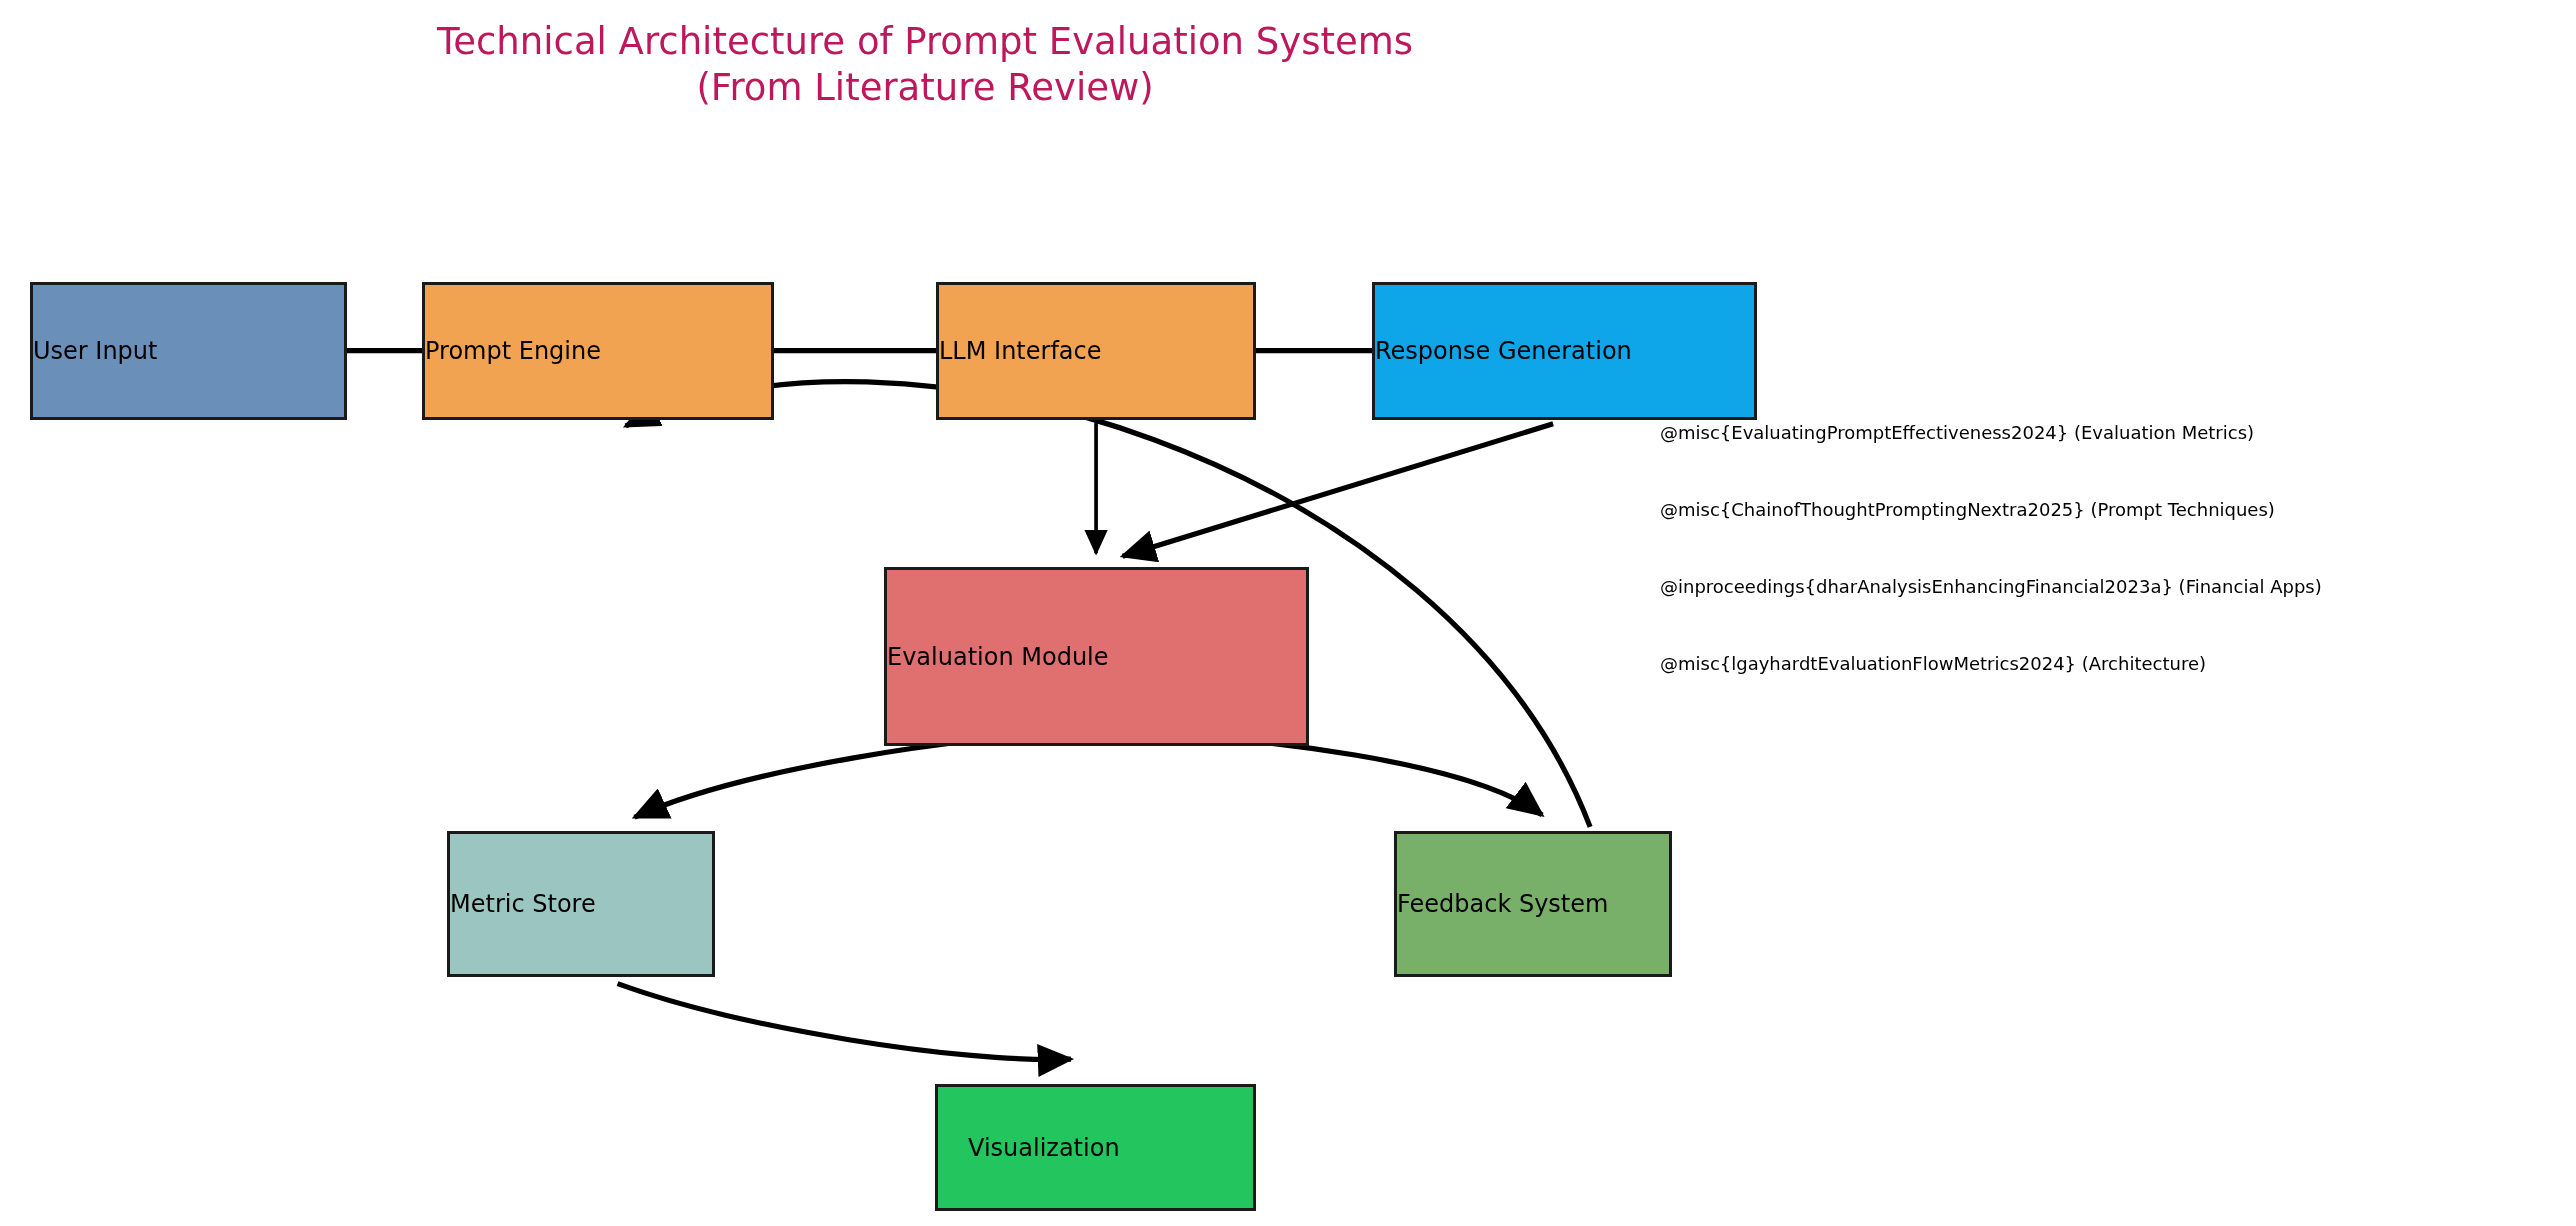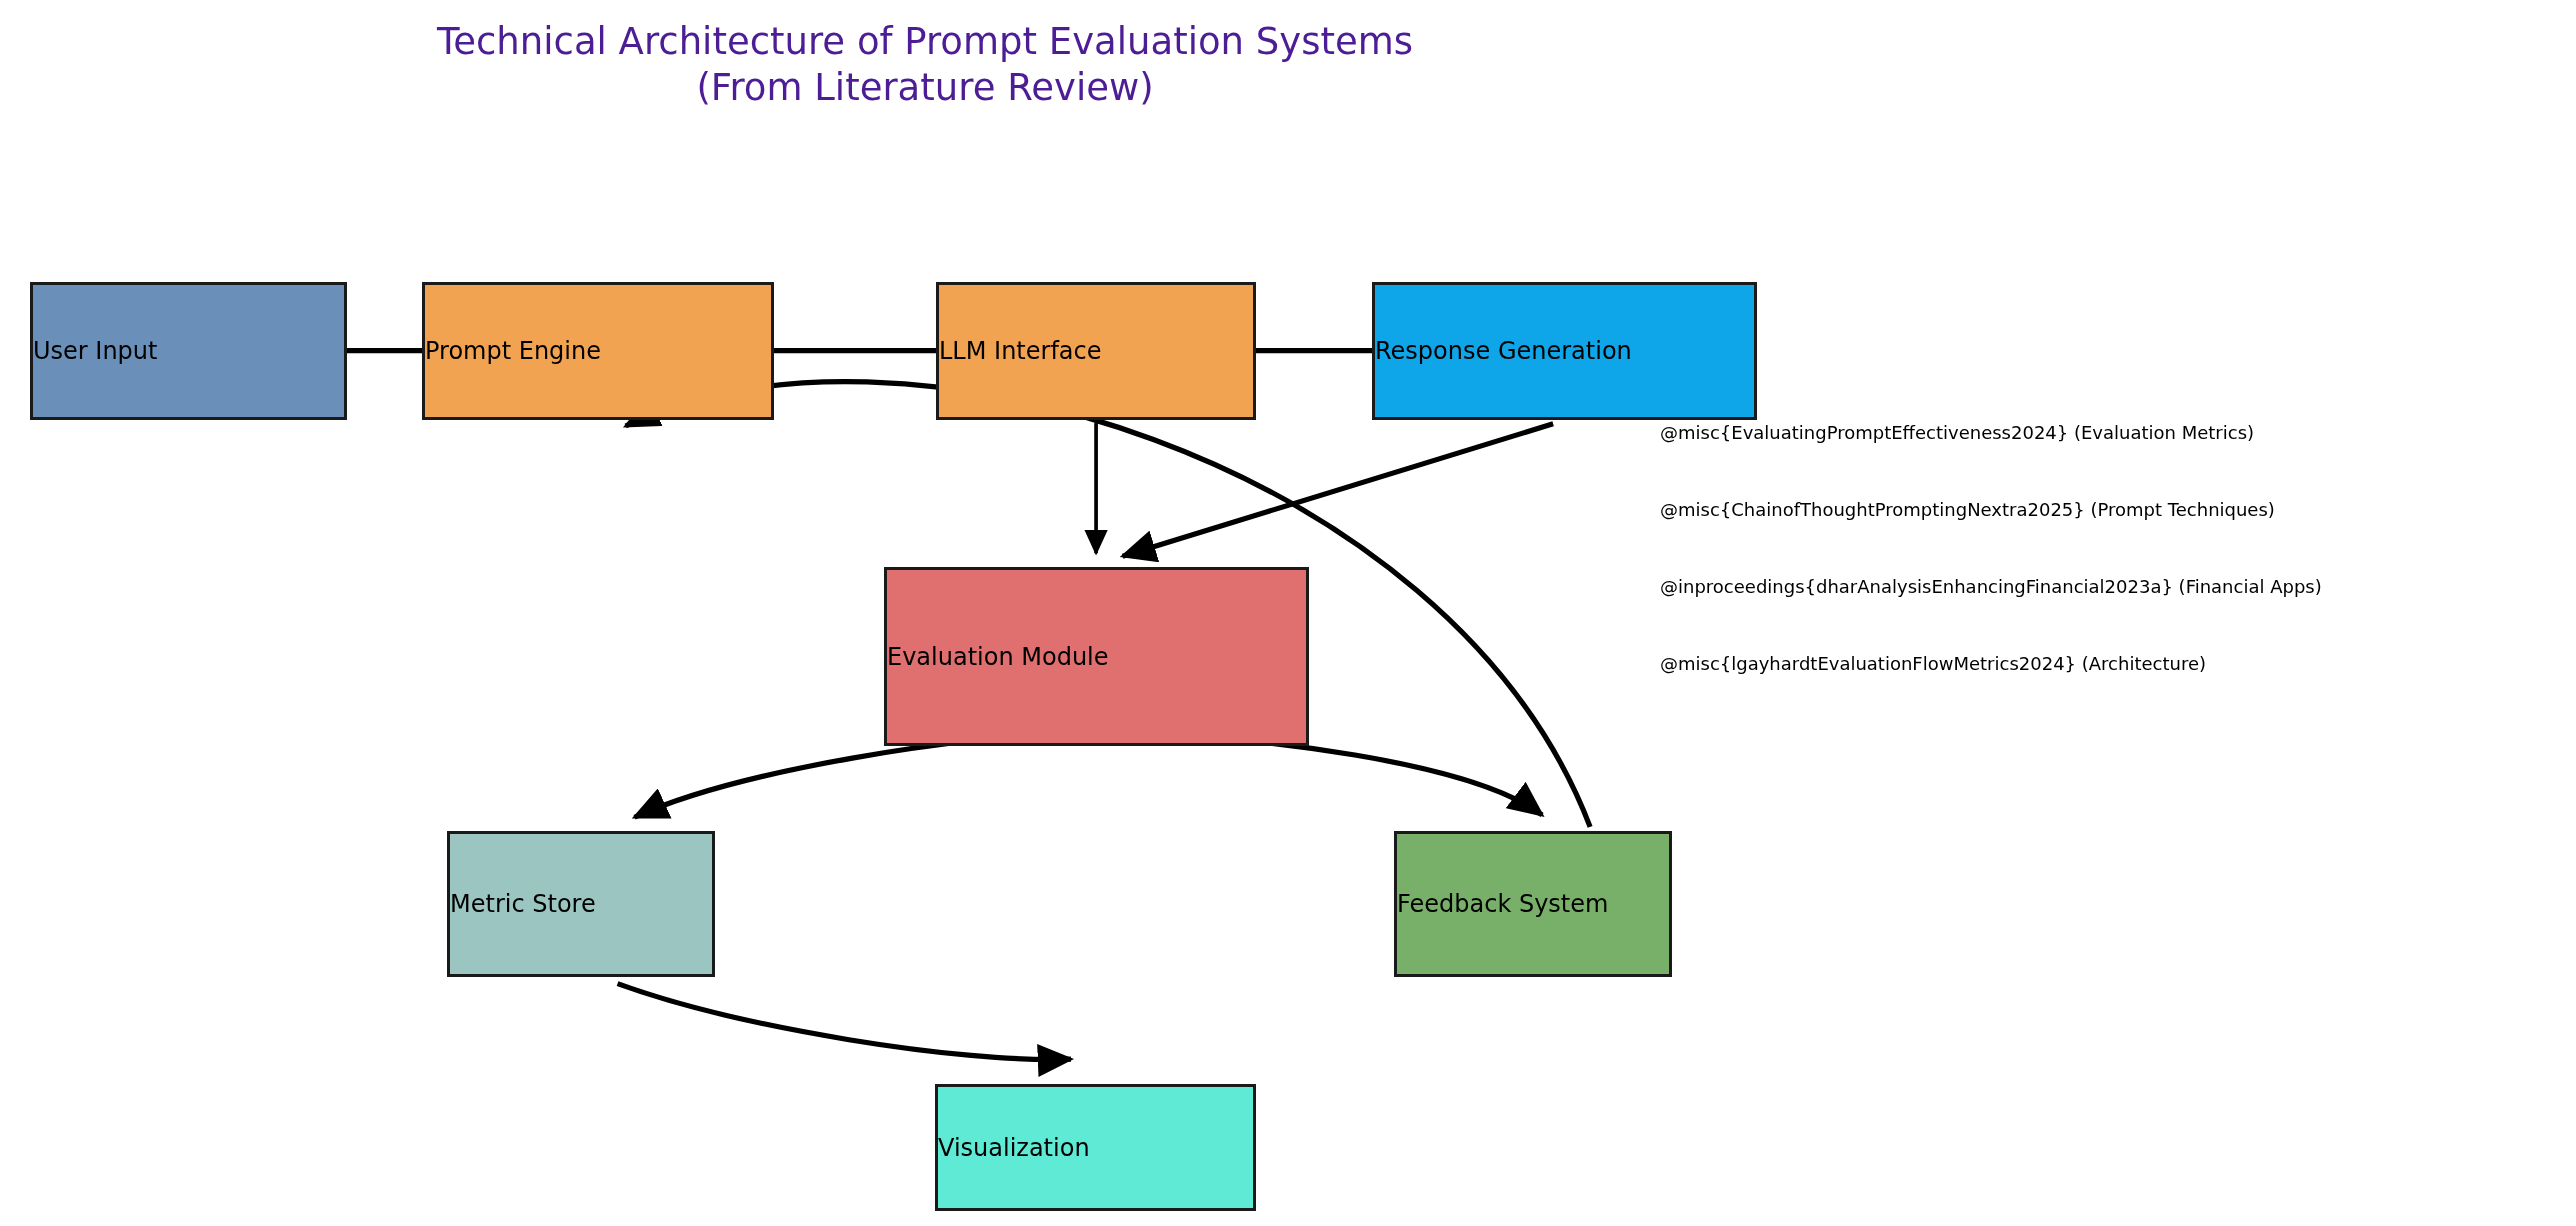--- a/index.html
+++ b/index.html
@@ -24,21 +24,21 @@
   }
   .diagram-title {
     position: absolute;
     left: 925px;
     top: 19px;
     transform: translateX(-50%);
     width: 1257px;
     text-align: center;
     font-size: 37px;
     line-height: 46px;
-    color: #4c1d95;
+    color: #be185d;
     white-space: nowrap;
   }
   .node {
     position: absolute;
     border: 3.7px solid #1a1a1a;
     box-sizing: border-box;
     display: flex;
     align-items: center;
     font-size: 24px;
     color: #000000;
@@ -114,21 +114,21 @@
   </div>
   <div class="node" id="node-evaluation-module" style="background-color: rgb(224, 111, 111);">
     <span>Evaluation Module</span>
   </div>
   <div class="node" id="node-metric-store" style="background-color: rgb(154, 197, 193);">
     <span>Metric Store</span>
   </div>
   <div class="node" id="node-feedback-system" style="background-color: rgb(120, 176, 105);">
     <span>Feedback System</span>
   </div>
-  <div class="node" id="node-visualization" style="background-color: #5eead4;">
+  <div class="node" id="node-visualization" style="background-color: #22c55e; padding-left: 30px;">
     <span>Visualization</span>
   </div>
 
   <div class="references">
     <div class="ref-item">@misc{EvaluatingPromptEffectiveness2024} (Evaluation Metrics)</div>
     <div class="ref-item">@misc{ChainofThoughtPromptingNextra2025} (Prompt Techniques)</div>
     <div class="ref-item">@inproceedings{dharAnalysisEnhancingFinancial2023a} (Financial Apps)</div>
     <div class="ref-item">@misc{lgayhardtEvaluationFlowMetrics2024} (Architecture)</div>
   </div>
 

